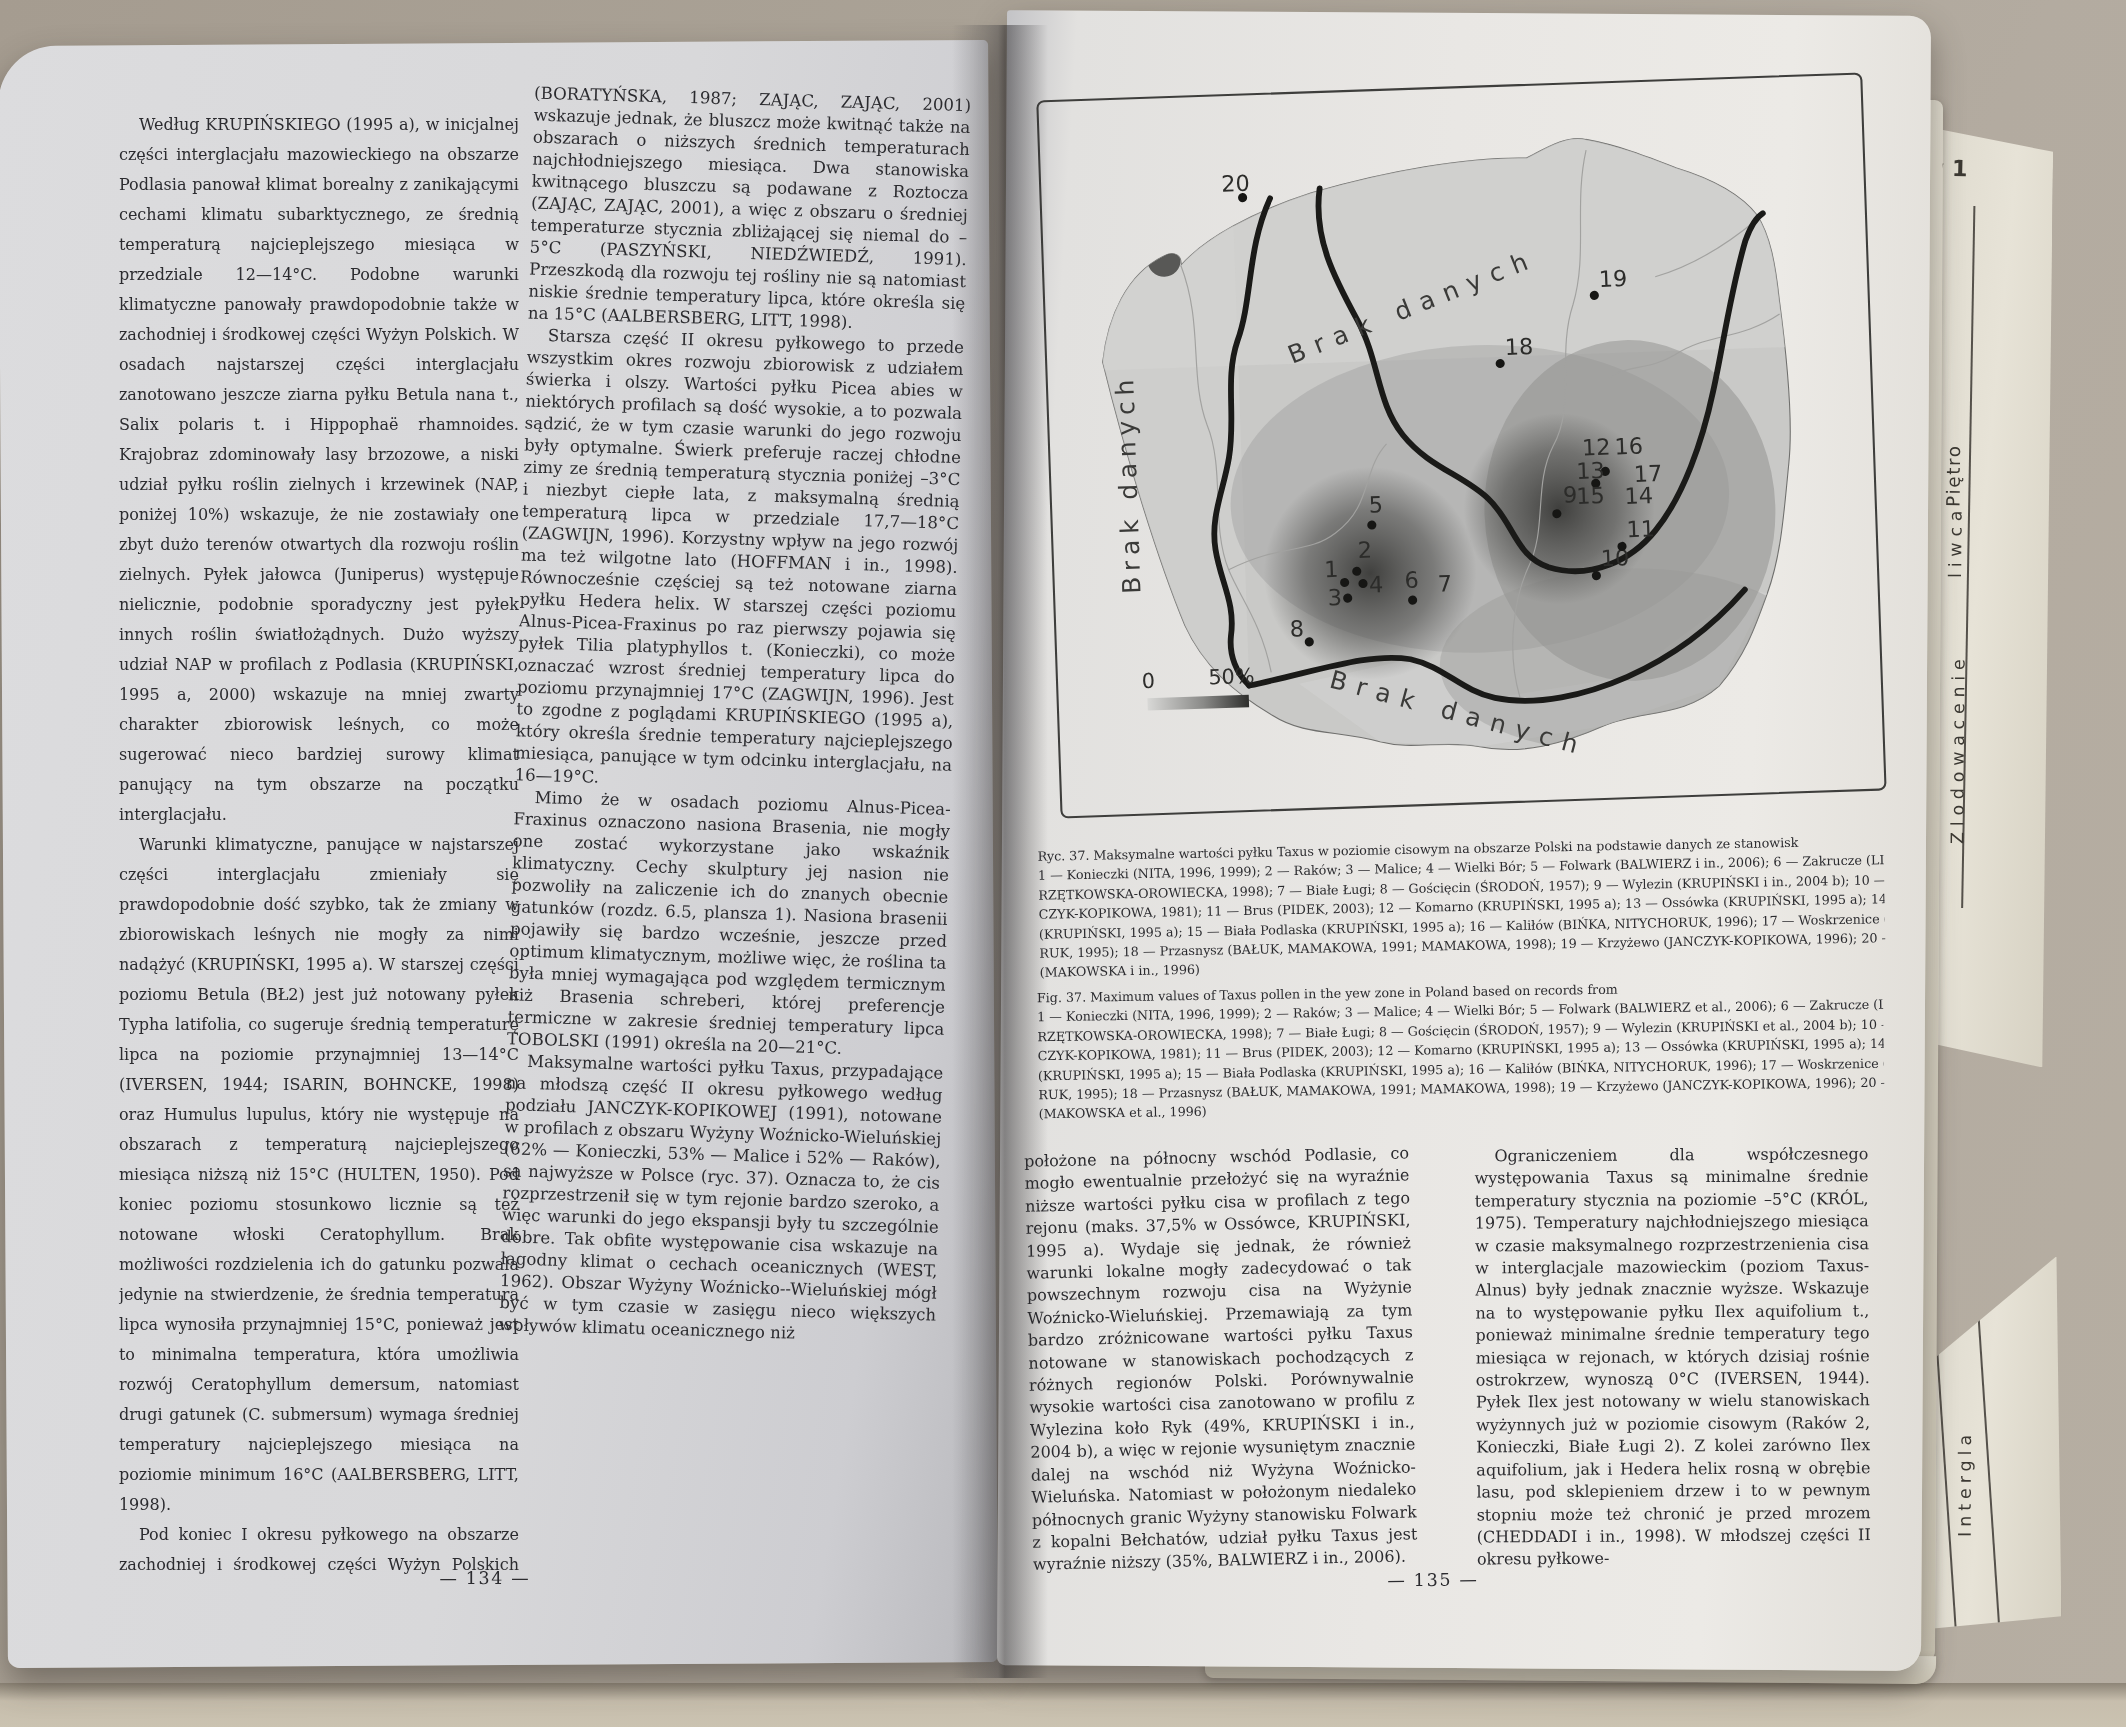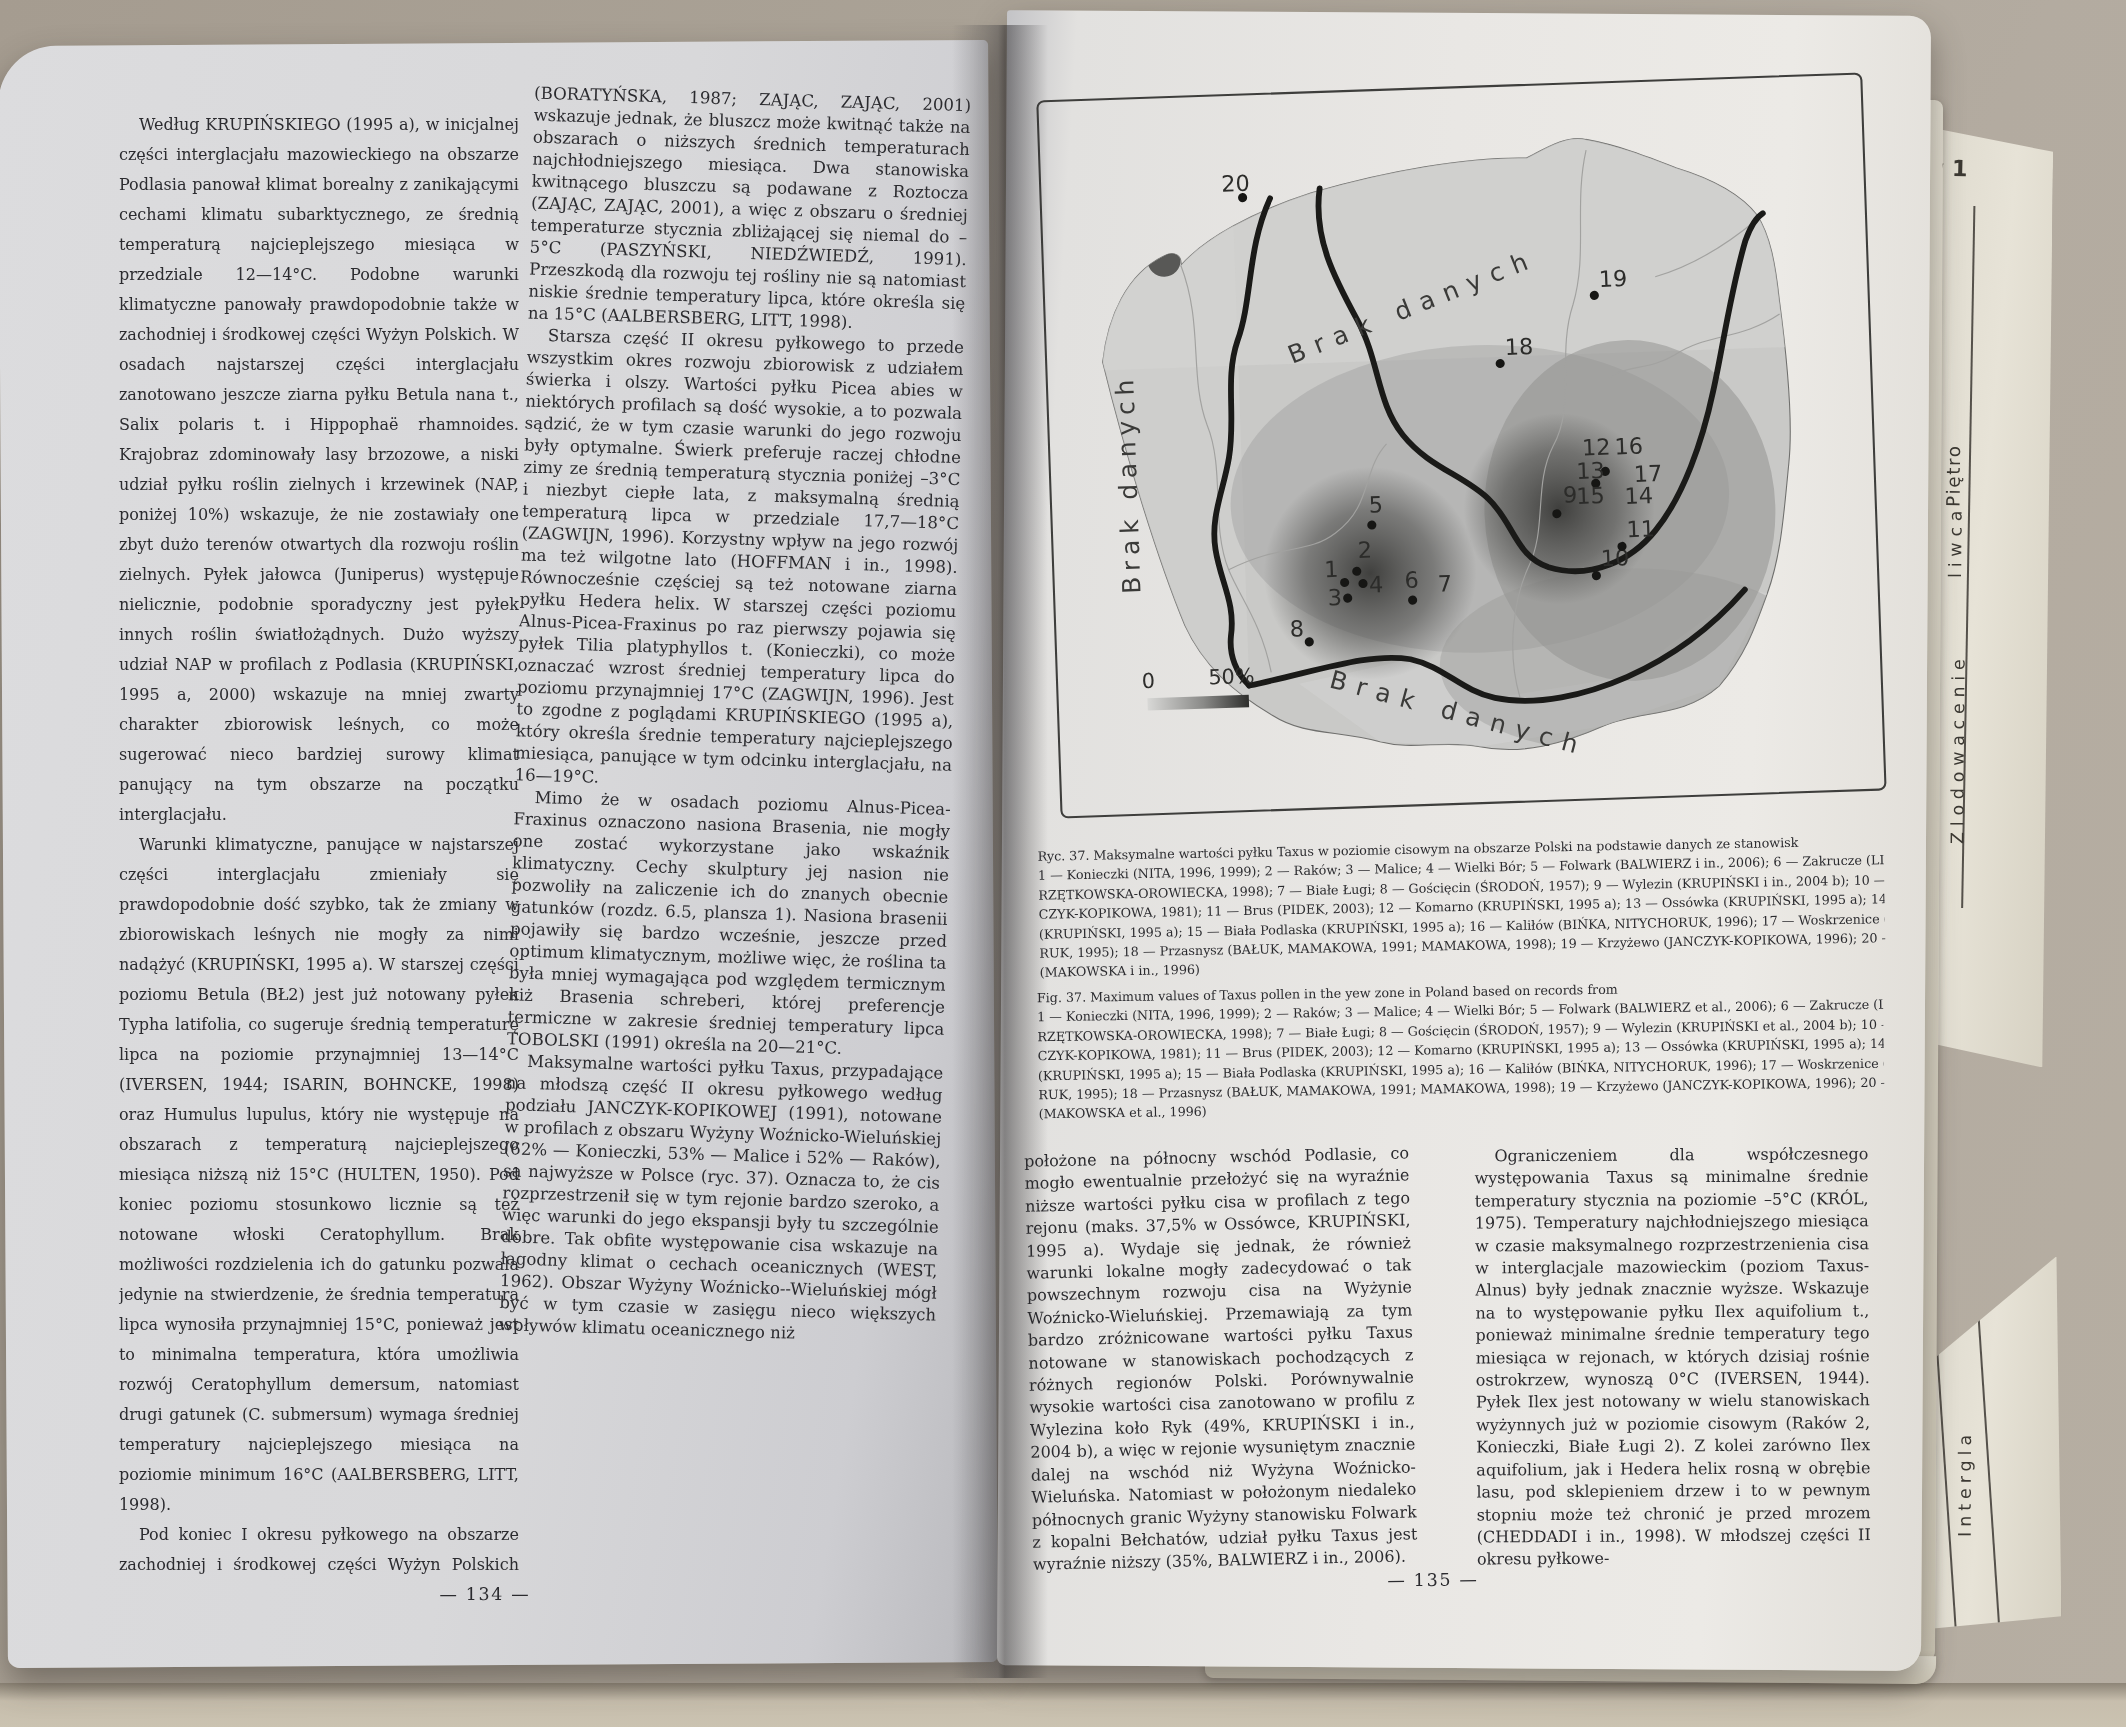--- a/index.html
+++ b/index.html
@@ -23,21 +23,21 @@
   .us2{left:1917px;top:100px;width:21.6px;height:1562px;border-radius:0 8.3px 11.6px 0;transform:rotate(.3deg);}
   
   .col{position:absolute;text-align:justify;color:#2b2b2f;}
   .col p{margin:0;text-indent:1.25em;}
   .col p.noind{text-indent:0;}
   .lp-col1{left:81px;top:66px;width:400px;height:1469px;overflow:hidden;font-size:16px;line-height:30px;transform:rotate(.35deg);margin-left:35px;}
   .lp-col2{left:510px;top:47px;width:437px;height:1495px;overflow:hidden;font-size:16.6px;line-height:22px;transform:rotate(2deg);}
   .rp-col1{left:30px;top:1135px;width:385px;height:455px;overflow:hidden;font-size:16px;line-height:22.4px;transform:rotate(-1.6deg);}
   .rp-col2{left:477px;top:1130px;width:394px;height:460px;overflow:hidden;font-size:16px;line-height:22.4px;transform:rotate(-.7deg);}
   .pageno{position:absolute;font-size:17.4px;letter-spacing:1.7px;color:#2b2b2f;}
-  .pn-left{left:432px;top:1525px;transform:rotate(.3deg);margin-top:16px;}
+  .pn-left{left:432px;top:1525px;transform:rotate(.3deg);}
   .pn-right{left:390px;top:1557px;transform:rotate(-1deg);}
   
   .map-figure{position:absolute;left:40px;top:71px;width:834px;height:723px;transform:rotate(-2.3deg);}
   .map-figure svg{position:absolute;inset:0;}
   
   .caption{position:absolute;left:37px;width:846px;color:#2b2b2f;font-size:12.7px;line-height:19.4px;}
   .cap-pl{top:826px;transform:rotate(-1.4deg);}
   .cap-en{top:969px;transform:rotate(-1.2deg);}
   .cap-line{white-space:nowrap;overflow:hidden;}
   

